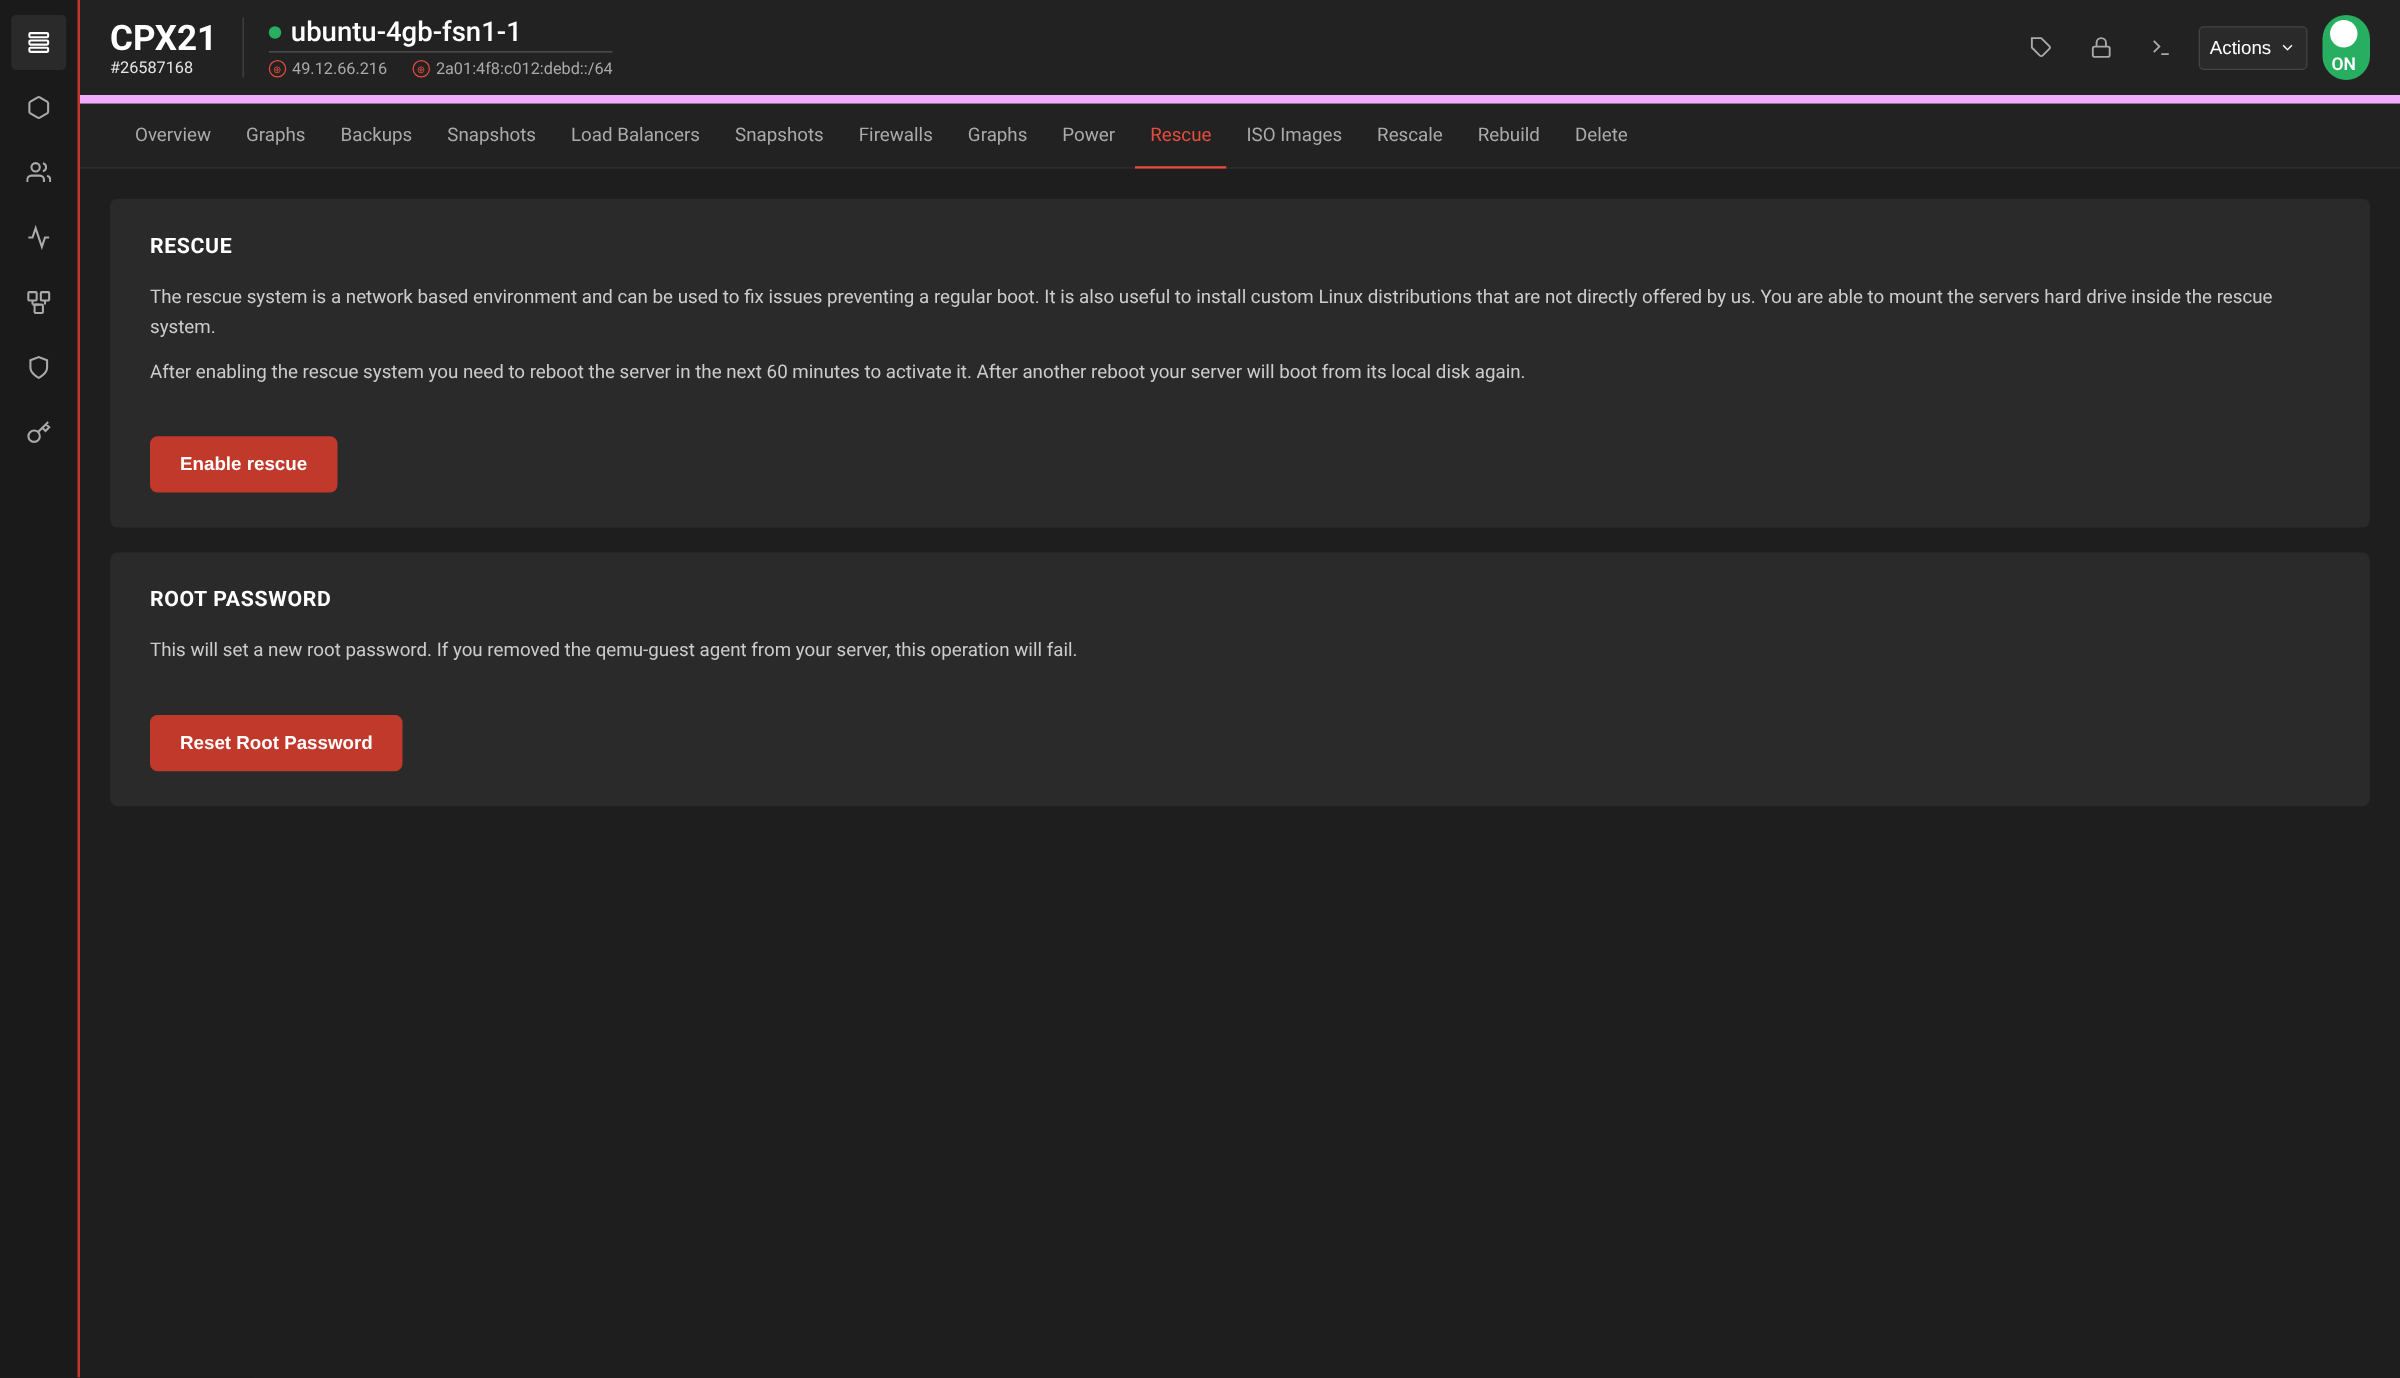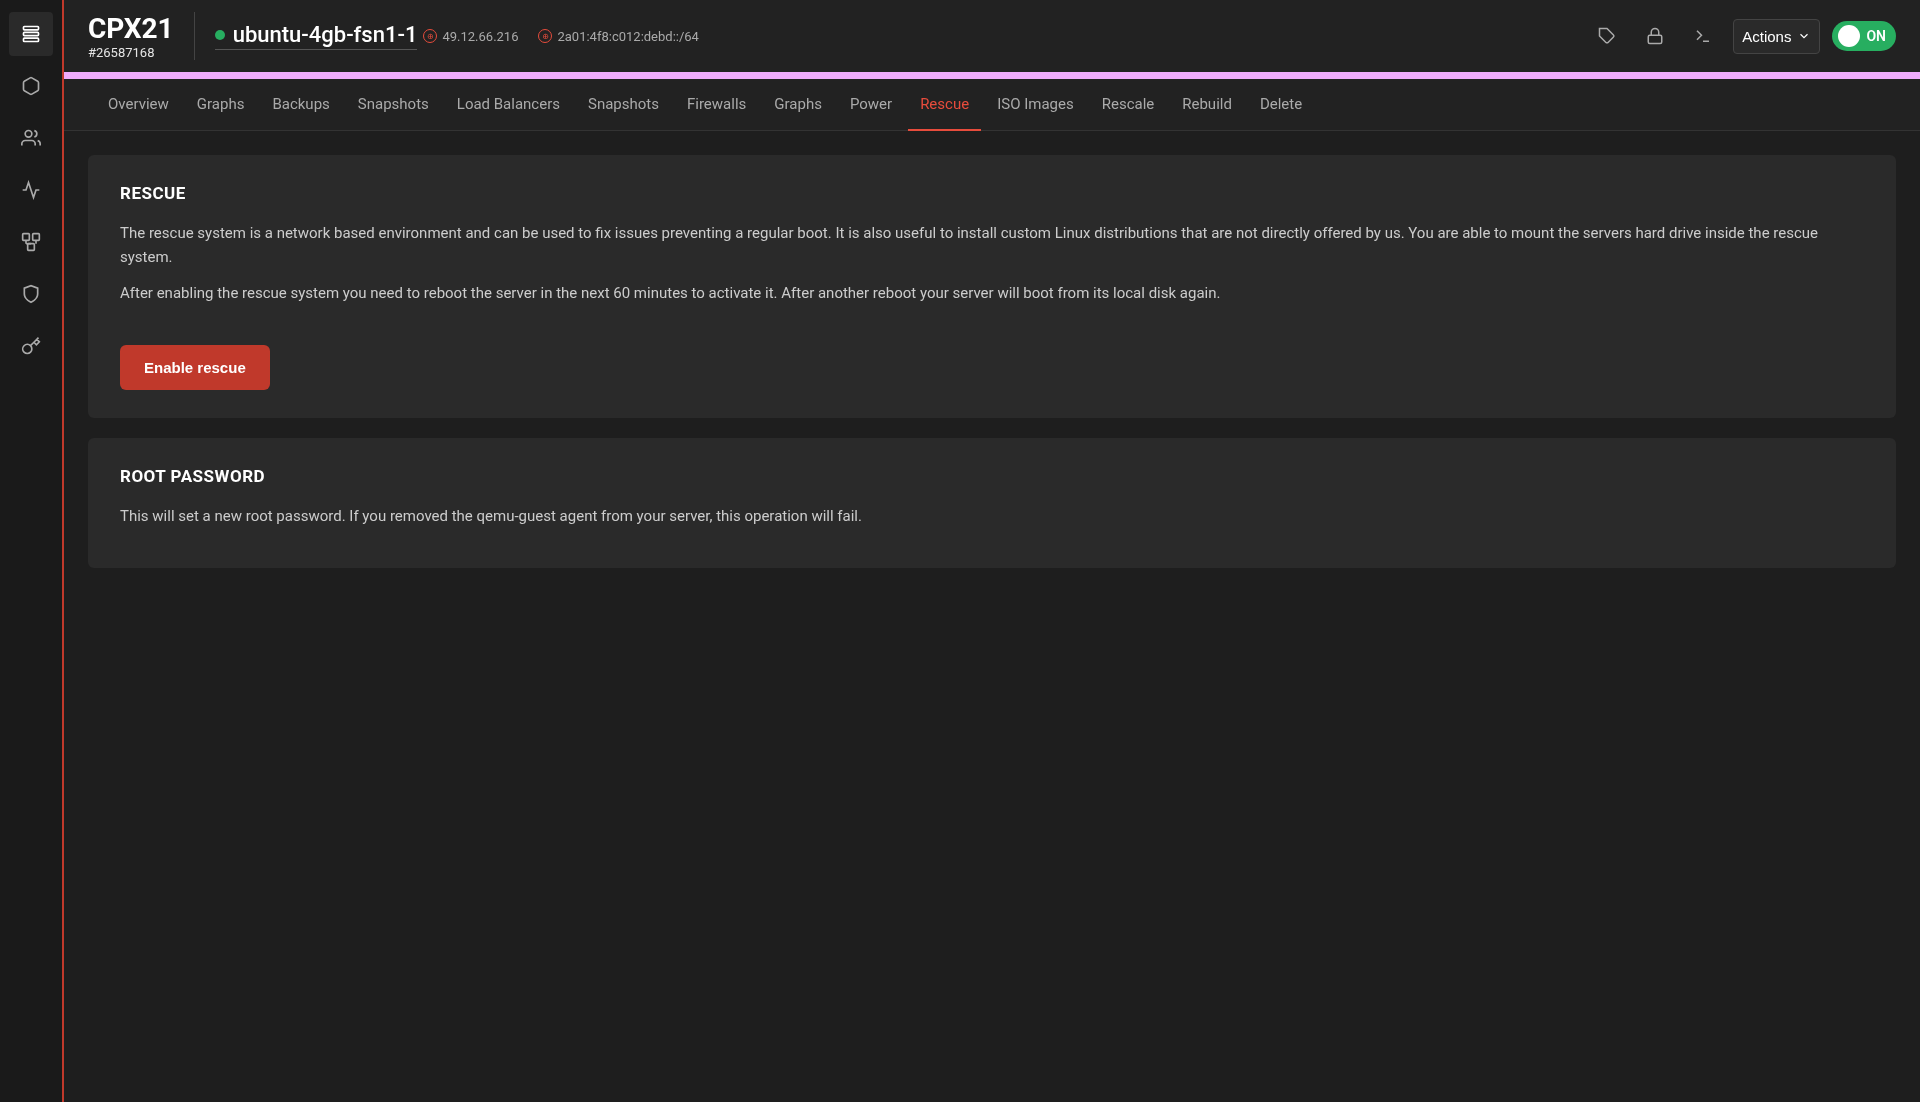--- a/index.html
+++ b/index.html
@@ -66,21 +66,21 @@
       font-size: 13px;
       color: #e5e5e5;
     }
     .divider-v {
       width: 1px;
       height: 48px;
       background: #444;
     }
     .server-info {
       display: flex;
-      flex-direction: row;
+      flex-direction: column;
       gap: 6px;
     }
     .server-name {
       font-size: 22px;
       font-weight: 500;
       color: #ffffff;
       border-bottom: 1px solid #555;
       padding-bottom: 2px;
       display: flex;
       align-items: center;
@@ -147,20 +147,21 @@
       gap: 6px;
     }
     .toggle-switch {
       display: flex;
       align-items: center;
       gap: 6px;
       background: #27ae60;
       border-radius: 20px;
       padding: 4px 10px 4px 6px;
       cursor: pointer;
+      flex-direction: column;
     }
     .toggle-knob {
       width: 22px;
       height: 22px;
       background: #fff;
       border-radius: 50%;
     }
     .toggle-label {
       font-size: 14px;
       font-weight: 600;
@@ -394,16 +395,19 @@
       <p class="card-text">The rescue system is a network based environment and can be used to fix issues preventing a regular boot. It is also useful to install custom Linux distributions that are not directly offered by us. You are able to mount the servers hard drive inside the rescue system.</p>
       <p class="card-text">After enabling the rescue system you need to reboot the server in the next 60 minutes to activate it. After another reboot your server will boot from its local disk again.</p>
       <div class="card-buttons">
         <button class="btn-danger">Enable rescue</button>
       </div>
     </div>
 
     <div class="card">
       <div class="card-title">ROOT PASSWORD</div>
       <p class="card-text">This will set a new root password. If you removed the qemu-guest agent from your server, this operation will fail.</p>
+      <div class="card-buttons">
+        <button class="btn-danger">Reset Root Password</button>
+      </div>
     </div>
 
   </div>
 </div>
 
 </body></html>

